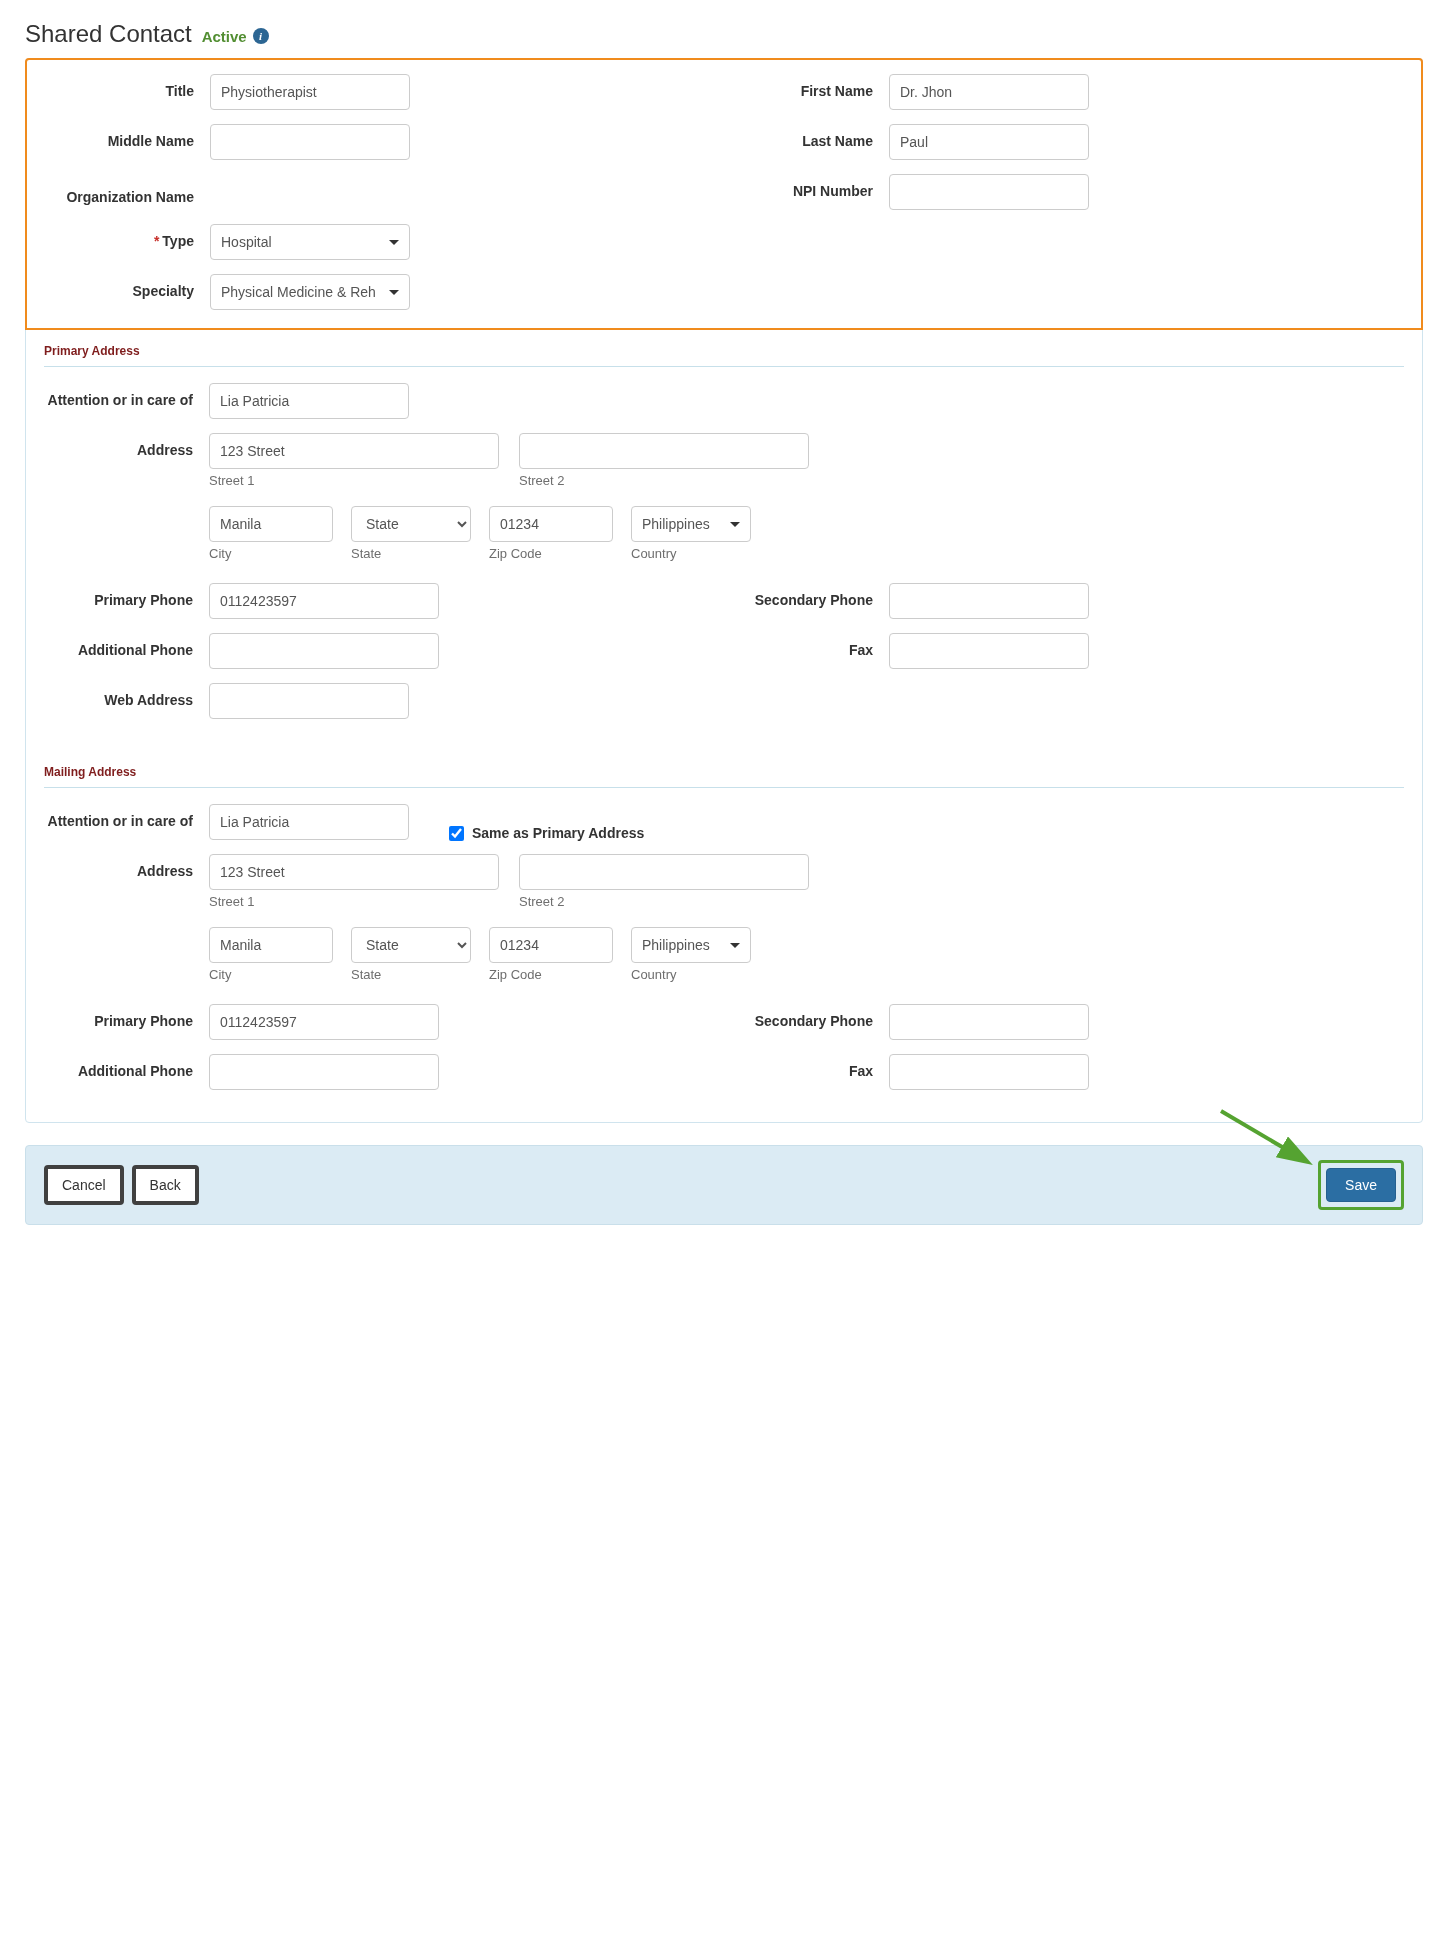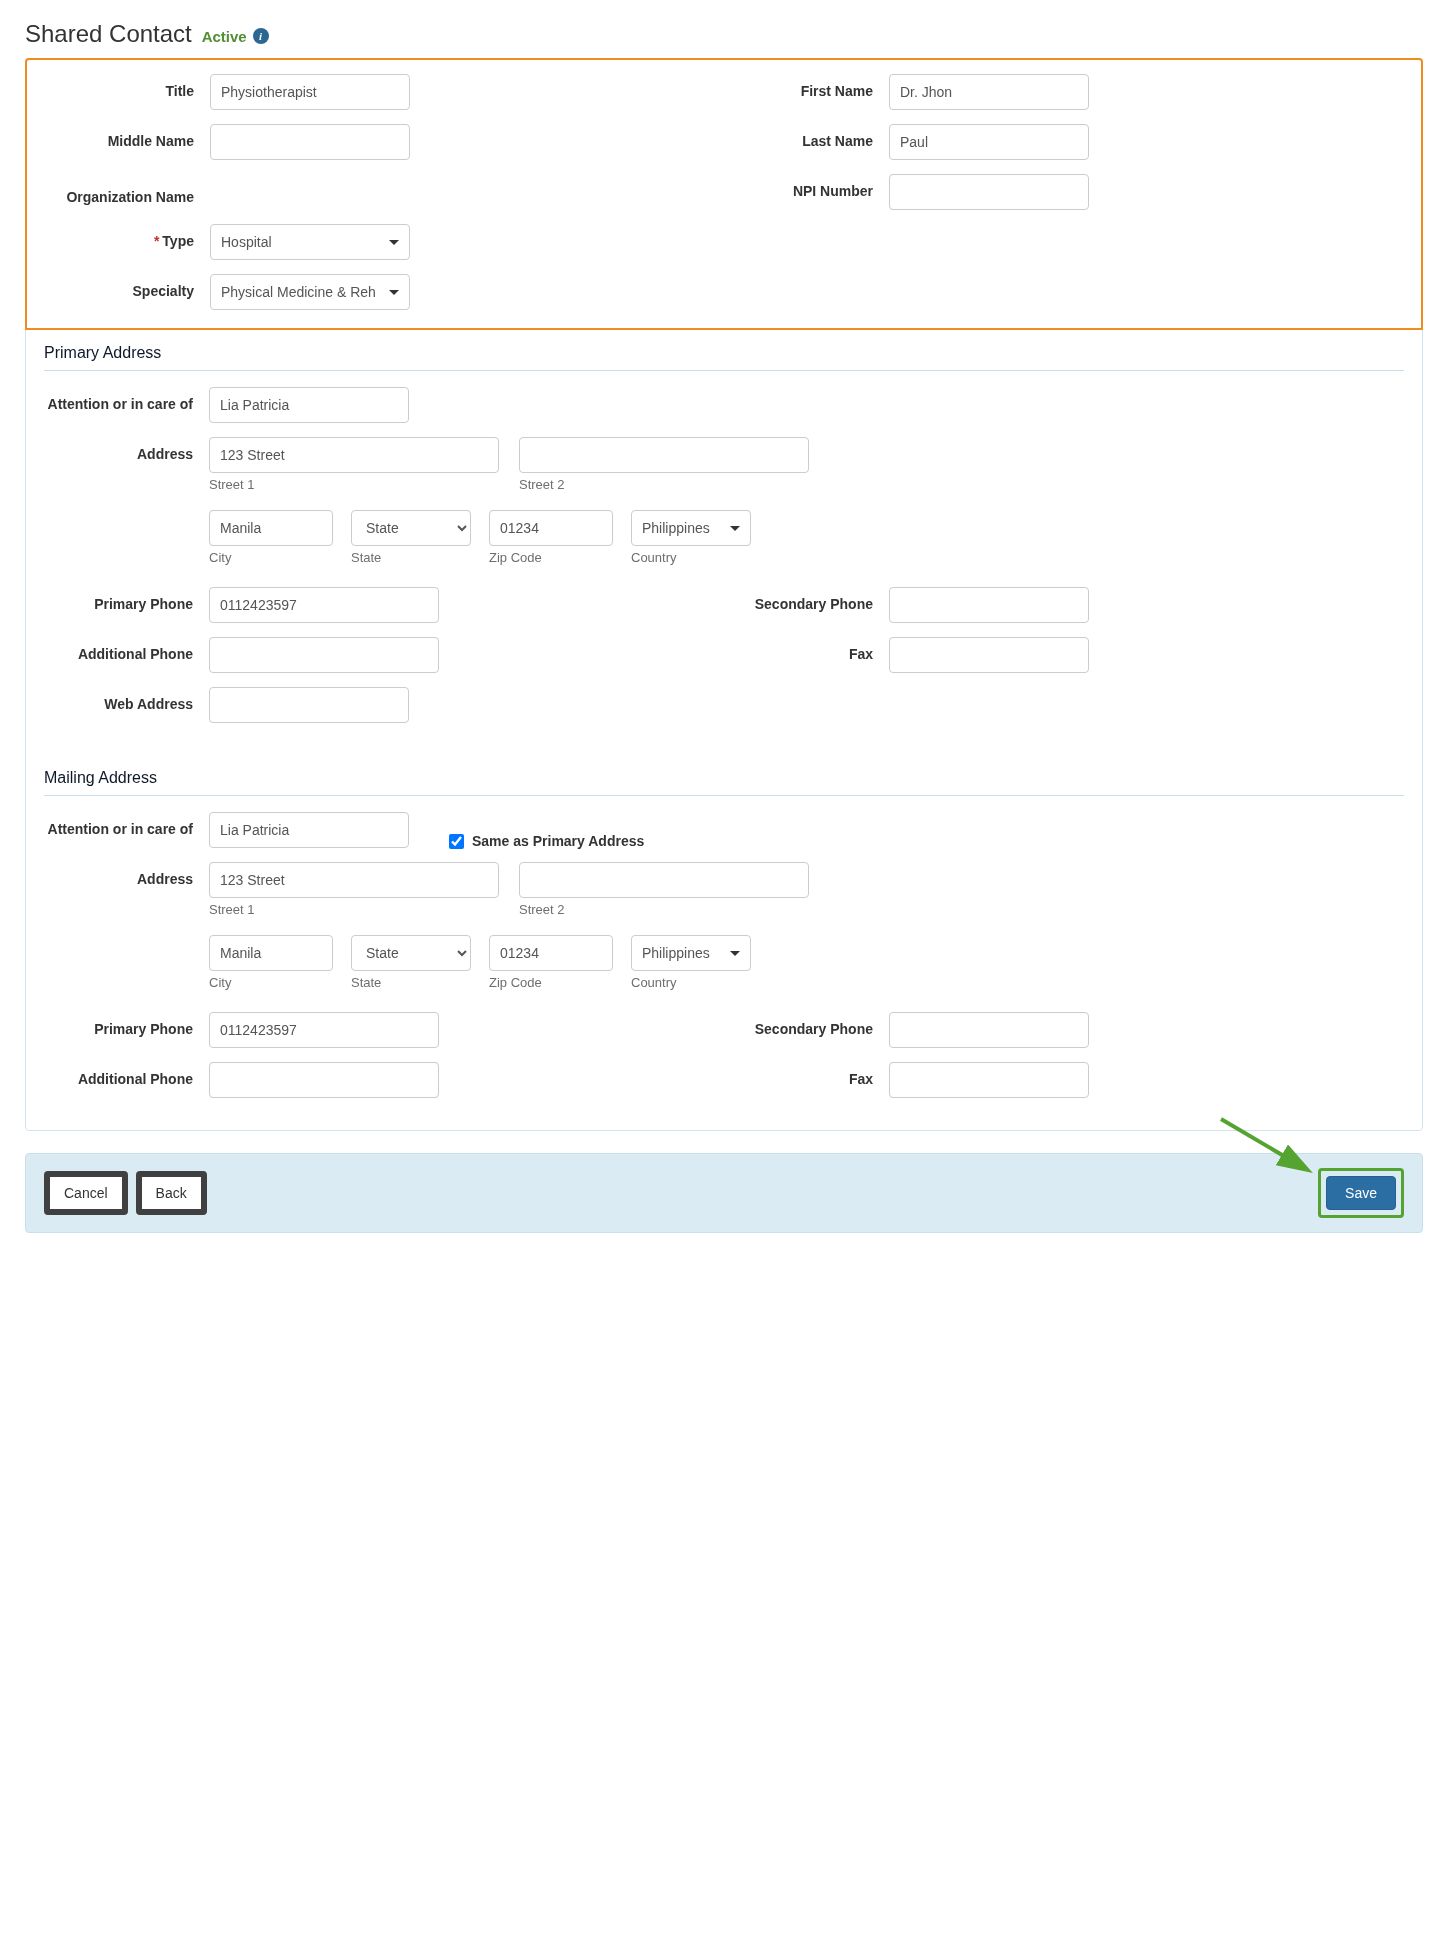--- a/index.html
+++ b/index.html
@@ -47,23 +47,23 @@
       border: 2px solid #f08b1d;
       border-top-left-radius: 4px;
       border-top-right-radius: 4px;
       margin: -1px -1px 0 -1px;
       padding: 14px 18px 18px 18px;
     }
     .section-body {
       padding: 0 18px 18px 18px;
     }
     .section-title {
-      color: #0f172a;
-      font-size: 16px;
-      font-weight: 400;
+      color: #7f1d1d;
+      font-size: 12px;
+      font-weight: 700;
       padding: 14px 18px 8px 18px;
     }
     hr.divider {
       border: none;
       border-top: 1px solid #c7e0ea;
       margin: 0 18px 16px 18px;
     }
     .row { display: flex; width: 100%; }
     .col { flex: 1; display: flex; align-items: center; }
     .form-group { display: flex; width: 100%; margin-bottom: 14px; }
@@ -125,21 +125,21 @@
       background: #dbebf4;
       border: 1px solid #c9dfea;
       border-radius: 4px;
       padding: 14px 18px;
       margin-top: 22px;
       display: flex;
       align-items: center;
       position: relative;
     }
     .btn {
-      border: 6px solid #404040;
+      border: 4px solid #404040;
       background: #fff;
       color: #333;
       border-radius: 4px;
       padding: 8px 14px;
       font-size: 14px;
       margin-right: 8px;
       cursor: pointer;
     }
     .btn-primary {
       background: #2b6ea3;

